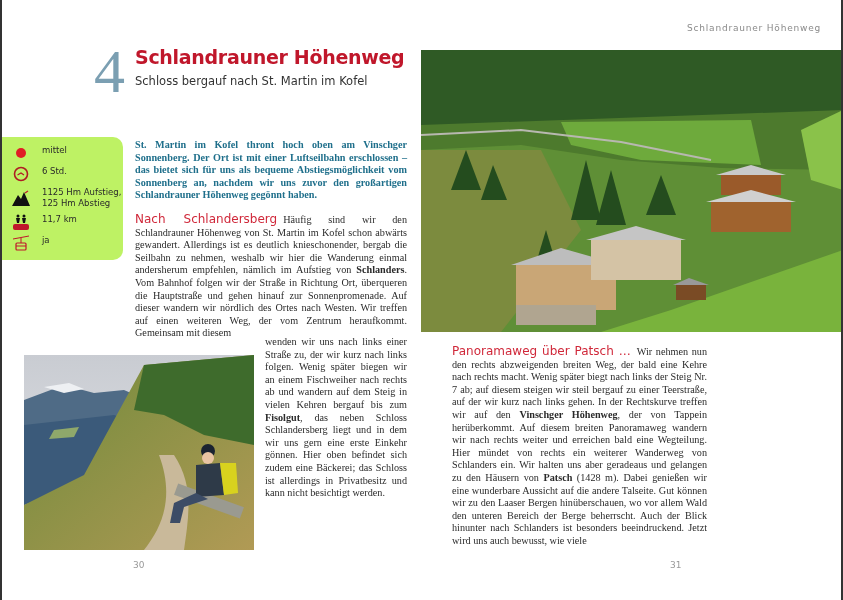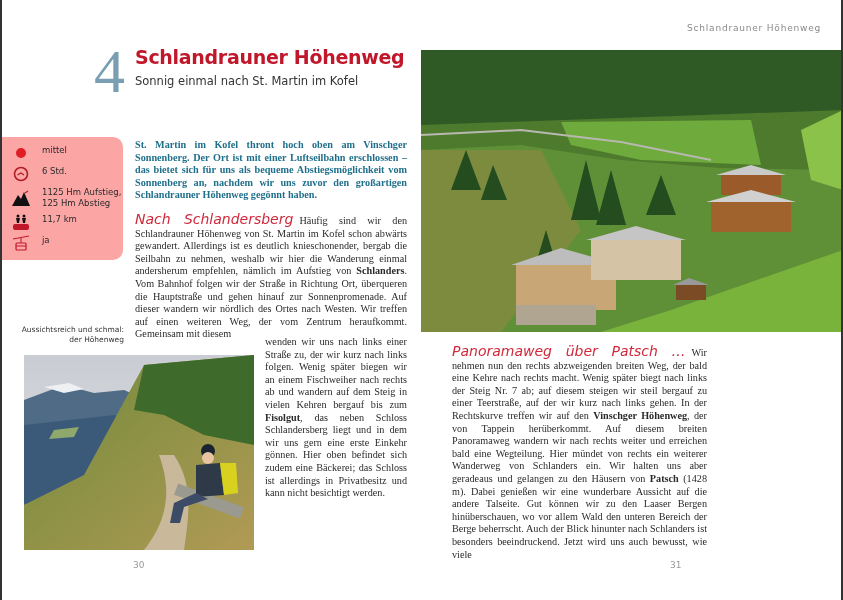--- a/index.html
+++ b/index.html
@@ -9,43 +9,43 @@
   .page { position: absolute; top: 0; height: 600px; }
   .page-left { left: 0; width: 421px; }
   .page-right { left: 421px; width: 422px; }
 
   .running-head { position: absolute; right: 22px; top: 23px; font-family: "DejaVu Sans", sans-serif; font-size: 9px; letter-spacing: 0.8px; color: #8a8a8a; }
 
   .tour-number { position: absolute; left: 94px; top: 40px; font-family: "Liberation Serif", serif; font-size: 62px; line-height: 62px; color: #7b9fb2; }
   .tour-title { position: absolute; left: 135px; top: 46px; font-family: "DejaVu Sans", sans-serif; font-weight: bold; font-size: 19px; color: #c0172b; letter-spacing: -0.3px; }
   .tour-subtitle { position: absolute; left: 135px; top: 74px; font-family: "DejaVu Sans", sans-serif; font-size: 11.5px; color: #333; }
 
-  .infobox { position: absolute; left: 0; top: 137px; width: 123px; height: 123px; background: #fca5a5; border-radius: 0 10px 10px 0; padding: 8px 0 0 12px; }
+  .infobox { position: absolute; left: 0; top: 137px; width: 123px; height: 123px; background: #bef264; border-radius: 0 10px 10px 0; padding: 8px 0 0 12px; }
   .info-row { display: flex; align-items: flex-start; margin-bottom: 5px; }
   .info-icon { width: 18px; height: 16px; margin-right: 12px; display: flex; align-items: center; justify-content: center; flex-shrink: 0; }
   .info-text { font-family: "DejaVu Sans", sans-serif; font-size: 8.5px; line-height: 11px; color: #2a2a2a; }
   .dot { width: 10px; height: 10px; border-radius: 50%; background: #e01d25; }
 
   .intro { position: absolute; left: 135px; top: 139px; width: 272px; font-size: 10.2px; line-height: 12.6px; color: #1f6f8b; font-weight: bold; text-align: justify; }
   .body-text { position: absolute; font-size: 10.2px; line-height: 12.6px; color: #2a2a2a; text-align: justify; }
-  .lead-in { font-family: "DejaVu Sans", sans-serif; font-size: 14px; color: #d0283a; margin-right: 6px; font-style: italic; }
+  .lead-in { font-family: "DejaVu Sans", sans-serif; font-size: 12px; color: #d0283a; margin-right: 6px; }
   .body-text b { font-weight: bold; }
 
   .caption { position: absolute; font-family: "DejaVu Sans", sans-serif; font-size: 7.5px; line-height: 10px; color: #333; }
 
   .photo { position: absolute; overflow: hidden; }
   .page-num { position: absolute; top: 560px; font-family: "DejaVu Sans", sans-serif; font-size: 9px; color: #999; }
 </style>
 </head>
 <body>
 
 <div class="page page-left">
   <div class="tour-number">4</div>
   <div class="tour-title">Schlandrauner Höhenweg</div>
-  <div class="tour-subtitle">Sonnig einmal nach St. Martin im Kofel</div>
+  <div class="tour-subtitle">Schloss bergauf nach St. Martin im Kofel</div>
 
   <div class="infobox">
     <div class="info-row">
       <span class="info-icon">
           <span class="dot"></span>
         </span>
       <span class="info-text">mittel</span>
     </div>
     <div class="info-row">
       <span class="info-icon">
@@ -88,21 +88,20 @@
       <span class="info-text">ja</span>
     </div>
   </div>
 
   <p class="intro">St. Martin im Kofel thront hoch oben am Vinschger Sonnenberg. Der Ort ist mit einer Luftseilbahn erschlossen – das bietet sich für uns als bequeme Abstiegsmöglichkeit vom Sonnenberg an, nachdem wir uns zuvor den großartigen Schlandrauner Höhenweg gegönnt haben.</p>
 
   <p class="body-text" style="left:135px; top:213px; width:272px;">
     <span class="lead-in">Nach Schlandersberg</span><span>Häufig sind wir den Schlandrauner Höhenweg von St. Martin im Kofel schon abwärts gewandert. Allerdings ist es deutlich knieschonender, bergab die Seilbahn zu nehmen, weshalb wir hier die Wanderung einmal andersherum empfehlen, nämlich im Aufstieg von </span><b>Schlanders</b><span>. Vom Bahnhof folgen wir der Straße in Richtung Ort, überqueren die Hauptstraße und gehen hinauf zur Sonnenpromenade. Auf dieser wandern wir nördlich des Ortes nach Westen. Wir treffen auf einen weiteren Weg, der vom Zentrum heraufkommt. Gemeinsam mit diesem</span>
   </p>
 
-  <div class="caption" style="left:10px; top:325px; width:114px; text-align:right;">Aussichtsreich und schmal: der Höhenweg</div>
 
   <div class="photo" style="left:24px; top:355px; width:230px; height:195px;">
     <svg width="230" height="195" viewBox="0 0 230 195" preserveAspectRatio="none">
       <defs>
         <linearGradient id="sky" x1="0" y1="0" x2="0" y2="1">
             <stop offset="0" stop-color="#c9ccd2"></stop>
             <stop offset="1" stop-color="#e5e6ea"></stop>
           </linearGradient>
         <linearGradient id="slope" x1="0" y1="0" x2="1" y2="1">
             <stop offset="0" stop-color="#6e8a3a"></stop>

